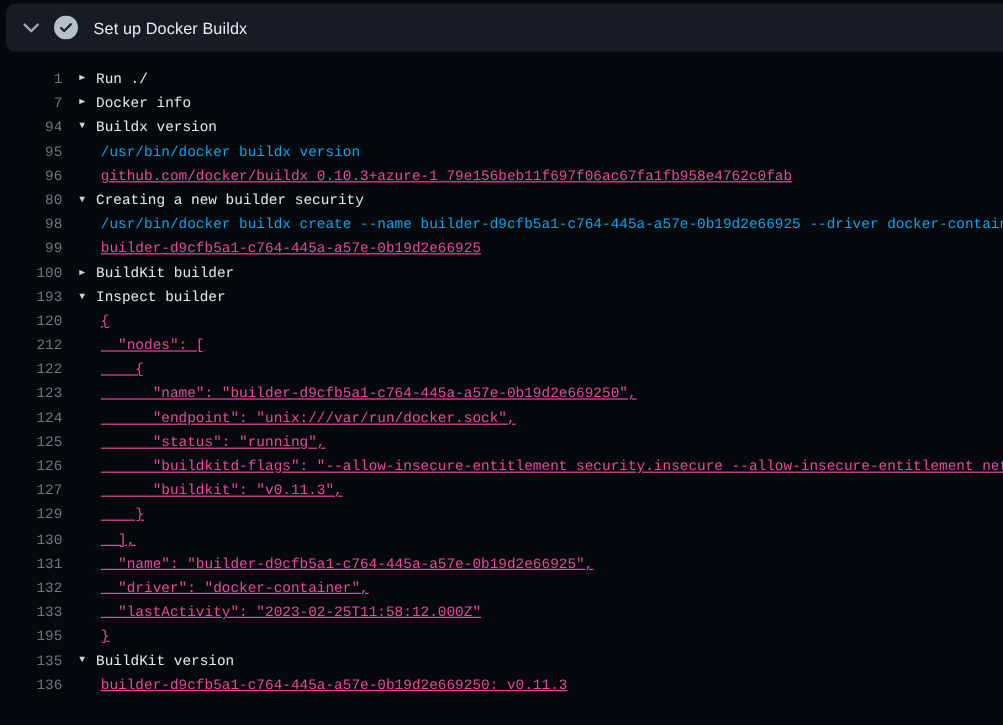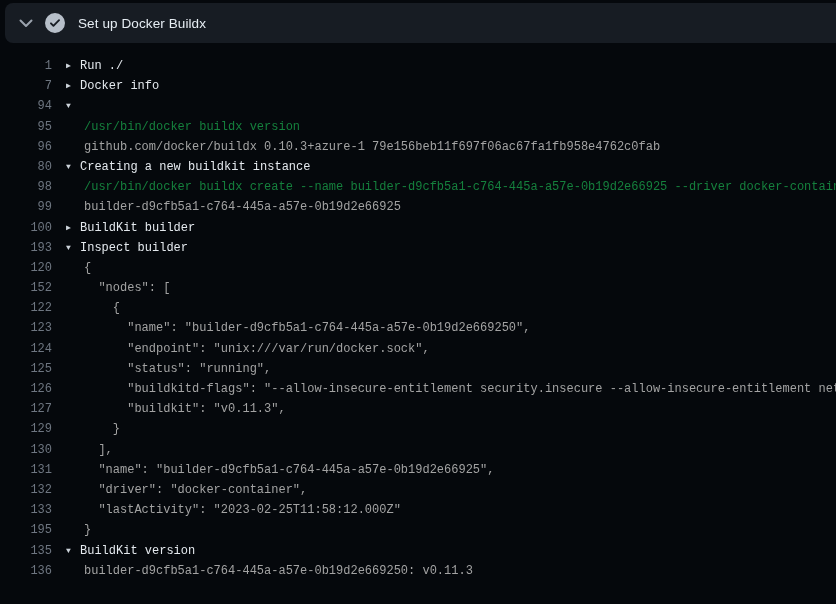--- a/index.html
+++ b/index.html
@@ -70,22 +70,22 @@
     white-space: pre;
     display: flex;
   }
   .arrow {
     display: inline-block;
     width: 14px;
     font-size: 8px;
     color: #cdd4db;
     line-height: 20.2px;
   }
-  .line-text.output  { color: #a3a3a3; padding-left: 18px; }
-  .line-text.command { color: #15803d; padding-left: 18px; }
+  .line-text.output  { color: #ec4899; padding-left: 18px; text-decoration: underline; }
+  .line-text.command { color: #0ea5e9; padding-left: 18px; }
   .line-text.group   { color: #e4e9ee; padding-left: 0; text-align: right; }
   .group-row { cursor: pointer; }
 </style>
 </head>
 <body>
 
 <div class="viewport">
 
   <div class="step-header">
     <span class="chevron-wrap">
@@ -97,30 +97,30 @@
       <svg width="20" height="20" viewBox="0 0 16 16">
         <path fill="#b7bfc9" fill-rule="evenodd" d="M8 16A8 8 0 118 0a8 8 0 010 16zm3.78-9.72a.75.75 0 00-1.06-1.06L6.75 9.19 5.28 7.72a.75.75 0 00-1.06 1.06l2 2a.75.75 0 001.06 0l3.5-3.5z"></path>
       </svg>
     </span>
     <span class="step-title">Set up Docker Buildx</span>
   </div>
 
   <div class="log">
       <div class="log-line group-row"><span class="line-num">1</span><span class="line-content"><span class="arrow">▶</span><span class="line-text group">Run ./</span></span></div>
       <div class="log-line group-row"><span class="line-num">7</span><span class="line-content"><span class="arrow">▶</span><span class="line-text group">Docker info</span></span></div>
-      <div class="log-line group-row"><span class="line-num">94</span><span class="line-content"><span class="arrow">▼</span></span></div>
+      <div class="log-line group-row"><span class="line-num">94</span><span class="line-content"><span class="arrow">▼</span><span class="line-text group">Buildx version</span></span></div>
       <div class="log-line"><span class="line-num">95</span><span class="line-content"><span class="line-text command">/usr/bin/docker buildx version</span></span></div>
       <div class="log-line"><span class="line-num">96</span><span class="line-content"><span class="line-text output">github.com/docker/buildx 0.10.3+azure-1 79e156beb11f697f06ac67fa1fb958e4762c0fab</span></span></div>
-      <div class="log-line group-row"><span class="line-num">80</span><span class="line-content"><span class="arrow">▼</span><span class="line-text group">Creating a new buildkit instance</span></span></div>
+      <div class="log-line group-row"><span class="line-num">80</span><span class="line-content"><span class="arrow">▼</span><span class="line-text group">Creating a new builder security</span></span></div>
       <div class="log-line"><span class="line-num">98</span><span class="line-content"><span class="line-text command">/usr/bin/docker buildx create --name builder-d9cfb5a1-c764-445a-a57e-0b19d2e66925 --driver docker-container</span></span></div>
       <div class="log-line"><span class="line-num">99</span><span class="line-content"><span class="line-text output">builder-d9cfb5a1-c764-445a-a57e-0b19d2e66925</span></span></div>
       <div class="log-line group-row"><span class="line-num">100</span><span class="line-content"><span class="arrow">▶</span><span class="line-text group">BuildKit builder</span></span></div>
       <div class="log-line group-row"><span class="line-num">193</span><span class="line-content"><span class="arrow">▼</span><span class="line-text group">Inspect builder</span></span></div>
       <div class="log-line"><span class="line-num">120</span><span class="line-content"><span class="line-text output">{</span></span></div>
-      <div class="log-line"><span class="line-num">152</span><span class="line-content"><span class="line-text output">  "nodes": [</span></span></div>
+      <div class="log-line"><span class="line-num">212</span><span class="line-content"><span class="line-text output">  "nodes": [</span></span></div>
       <div class="log-line"><span class="line-num">122</span><span class="line-content"><span class="line-text output">    {</span></span></div>
       <div class="log-line"><span class="line-num">123</span><span class="line-content"><span class="line-text output">      "name": "builder-d9cfb5a1-c764-445a-a57e-0b19d2e669250",</span></span></div>
       <div class="log-line"><span class="line-num">124</span><span class="line-content"><span class="line-text output">      "endpoint": "unix:///var/run/docker.sock",</span></span></div>
       <div class="log-line"><span class="line-num">125</span><span class="line-content"><span class="line-text output">      "status": "running",</span></span></div>
       <div class="log-line"><span class="line-num">126</span><span class="line-content"><span class="line-text output">      "buildkitd-flags": "--allow-insecure-entitlement security.insecure --allow-insecure-entitlement network.host",</span></span></div>
       <div class="log-line"><span class="line-num">127</span><span class="line-content"><span class="line-text output">      "buildkit": "v0.11.3",</span></span></div>
       <div class="log-line"><span class="line-num">129</span><span class="line-content"><span class="line-text output">    }</span></span></div>
       <div class="log-line"><span class="line-num">130</span><span class="line-content"><span class="line-text output">  ],</span></span></div>
       <div class="log-line"><span class="line-num">131</span><span class="line-content"><span class="line-text output">  "name": "builder-d9cfb5a1-c764-445a-a57e-0b19d2e66925",</span></span></div>
       <div class="log-line"><span class="line-num">132</span><span class="line-content"><span class="line-text output">  "driver": "docker-container",</span></span></div>

